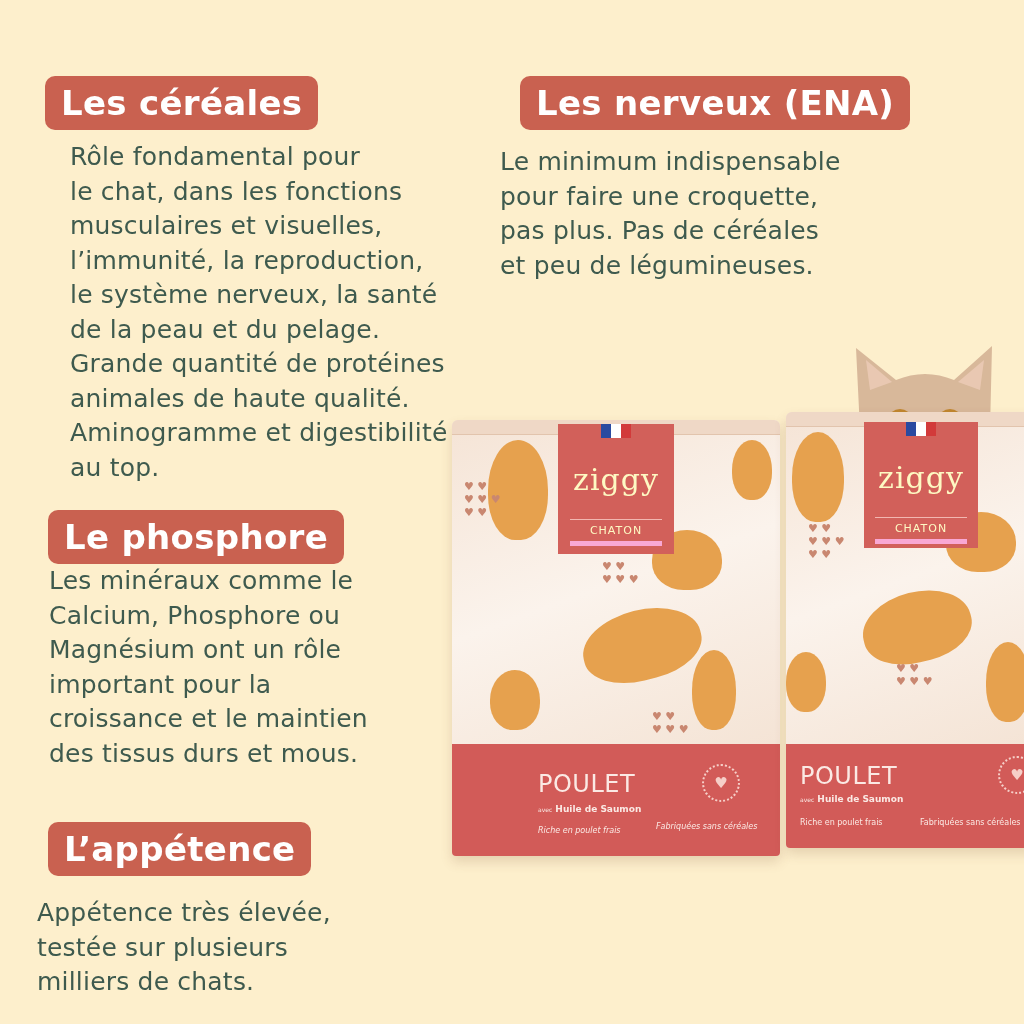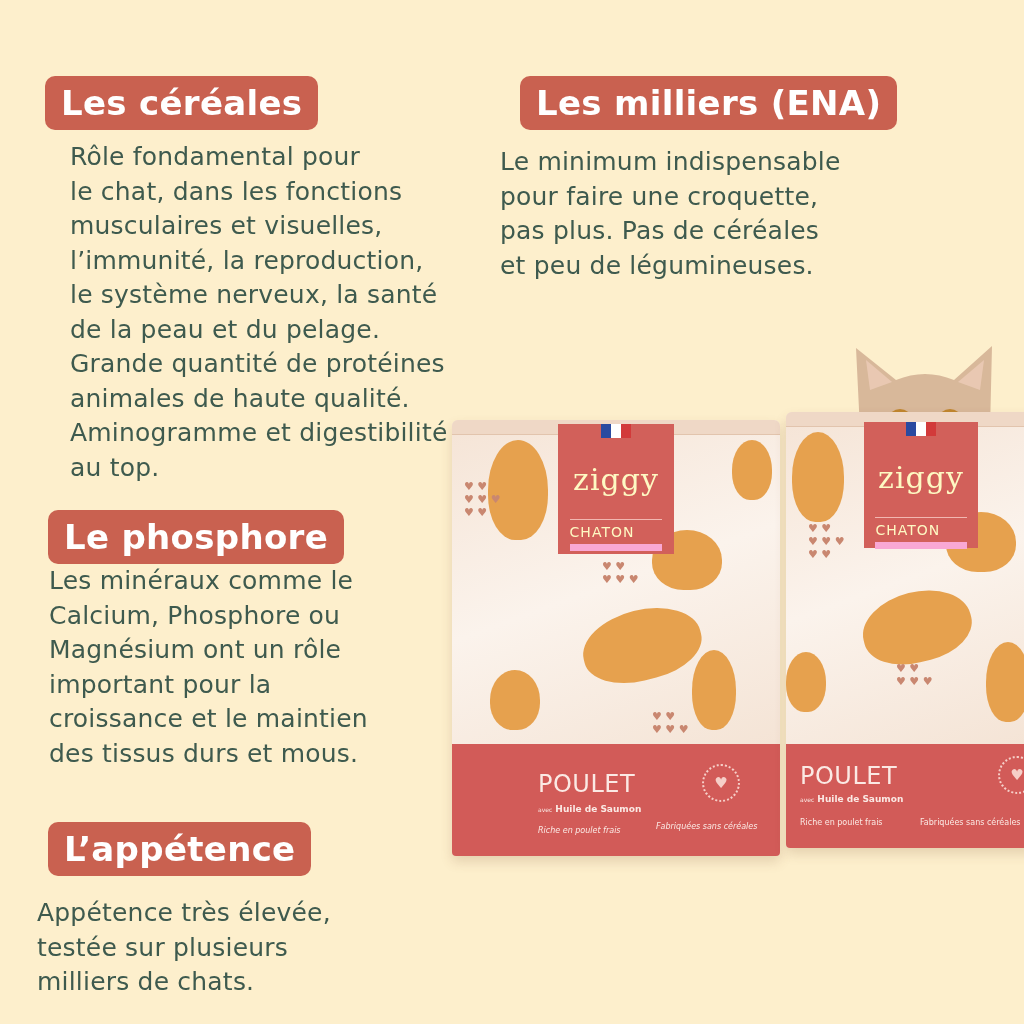--- a/index.html
+++ b/index.html
@@ -23,21 +23,21 @@
     position:absolute; overflow:hidden;
     background:linear-gradient(160deg,#f5e4d6 0%,#fbf3ec 40%,#f1dcca 100%);
     box-shadow: 0 6px 12px rgba(120,80,50,0.18);
   }
   .bag .fold { position:absolute; top:0; left:0; right:0; height:14px; background:#efd8c6; border-bottom:1px solid #e2c4ad; }
   .bag .label {
     position:absolute; background:#d2605a; color:#fef9c3;
     display:flex; flex-direction:column; align-items:center;
   }
   .bag .brand { font-family:"DejaVu Serif", serif; font-size:30px; margin-top:38px; letter-spacing:1px; }
-  .bag .variant { font-size:14px; margin-top:22px; border-top:1px solid #f2b7b1; border-bottom:7px solid #f9a8d4; width:80%; text-align:left; padding:4px 0; letter-spacing:1px; }
+  .bag .variant { font-size:11px; margin-top:22px; border-top:1px solid #f2b7b1; border-bottom:5px solid #f9a8d4; width:80%; text-align:center; padding:4px 0; letter-spacing:1px; }
   .bag .flag { position:absolute; top:0; left:50%; transform:translateX(-50%); width:30px; height:14px; display:flex; }
   .bag .flag span { flex:1; }
   .bag .band {
     position:absolute; left:0; right:0; bottom:0; background:#d25b58; color:#fbe9e4;
   }
   .bag .product { position:absolute; font-weight:normal; font-size:24px; letter-spacing:0.5px; }
   .bag .sub { position:absolute; font-size:9px; font-weight:bold; }
   .bag .small { position:absolute; font-size:8px; font-style:italic; }
   .bag .seal { position:absolute; width:34px; height:34px; border:2px dotted #f6cfc8; border-radius:50%; display:flex; align-items:center; justify-content:center; color:#f6cfc8; font-size:15px; }
   .cat { position:absolute; background:#e6a14e; border-radius:50% 50% 45% 45%; }
@@ -54,21 +54,21 @@
 le chat, dans les fonctions
 musculaires et visuelles,
 l’immunité, la reproduction,
 le système nerveux, la santé
 de la peau et du pelage.
 Grande quantité de protéines
 animales de haute qualité.
 Aminogramme et digestibilité
 au top.</div>
 
-<div class="pill" style="left:520px; top:76px;">Les milliers (ENA)</div>
+<div class="pill" style="left:520px; top:76px;">Les nerveux (ENA)</div>
 <div class="body-text" style="left:500px; top:145px;">Le minimum indispensable
 pour faire une croquette,
 pas plus. Pas de céréales
 et peu de légumineuses.</div>
 
 <div class="pill" style="left:48px; top:510px;text-align:right;">Le phosphore</div>
 <div class="body-text" style="left:49px; top:564px;">Les minéraux comme le
 Calcium, Phosphore ou
 Magnésium ont un rôle
 important pour la

